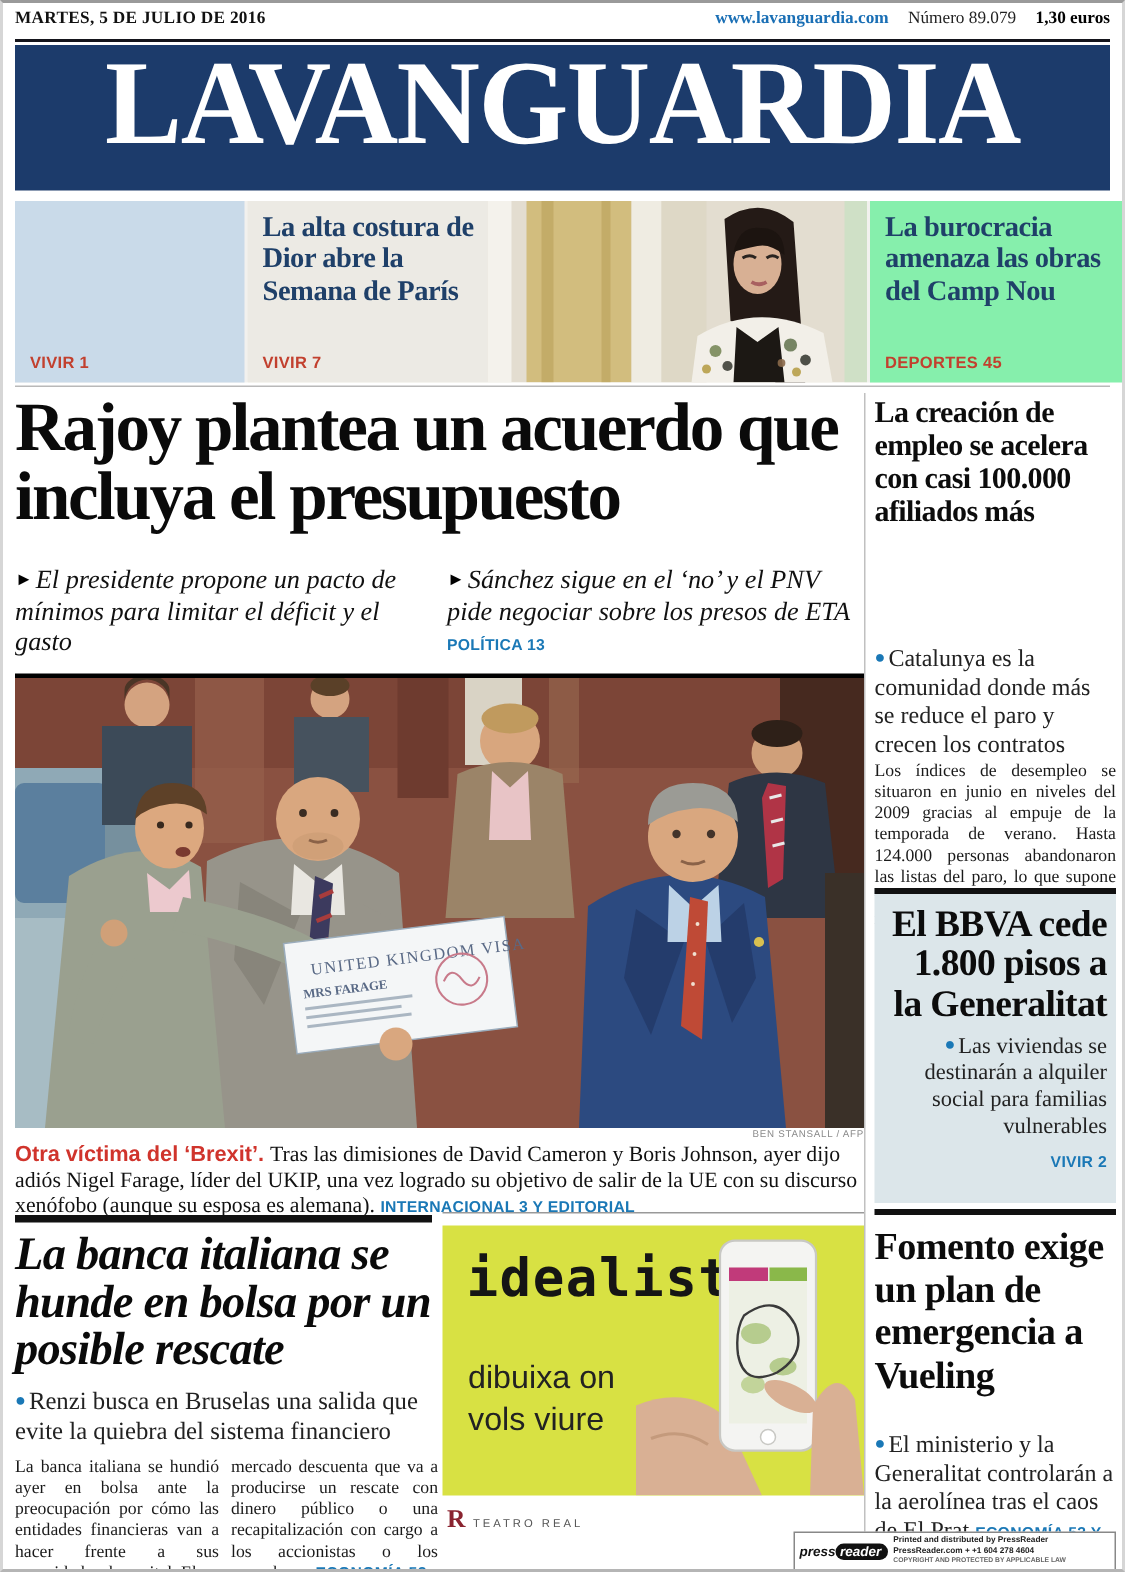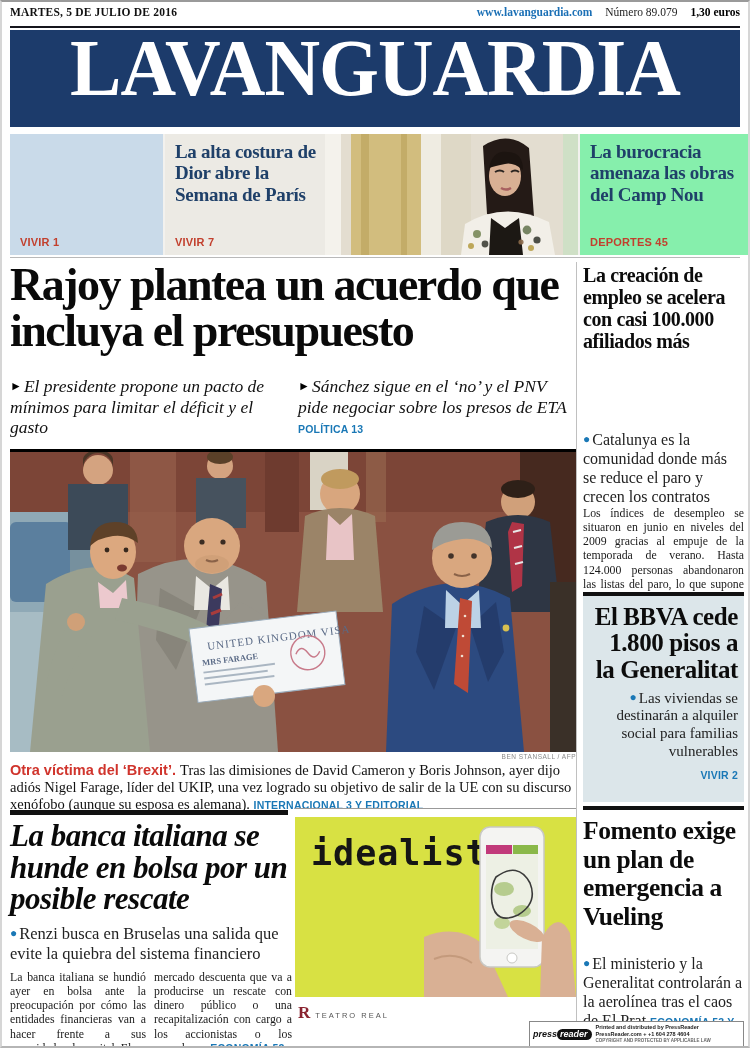--- a/index.html
+++ b/index.html
@@ -326,20 +326,21 @@
     <span class="bullet-dot">●</span><span>Renzi busca en Bruselas una salida que evite la quiebra del sistema financiero</span>
   </div>
   <div class="abs body-txt banca-col1">La banca italiana se hundió ayer en bolsa ante la preocupación por cómo las entidades financieras van a hacer frente a sus necesidades de capital. El</div>
   <div class="abs body-txt banca-col2">
     <span>mercado descuenta que va a producirse un rescate con dinero público o una recapitalización con cargo a los accionistas o los acreedores. </span><span class="blue-ref">ECONOMÍA 52</span>
   </div>
 
   <div class="abs ad-rule"></div>
   <div class="abs ad">
     <div class="ad-brand">idealista</div>
+    <div class="ad-tagline">dibuixa on vols viure</div>
     <svg class="ad-photo" viewBox="0 0 152 178" width="152" height="178">
       <path d="M0 118 q34 -14 60 8 l24 52 h-84z" fill="#d9b094"></path>
       <path d="M10 140 q20 -8 38 4" stroke="#c49a7c" stroke-width="2" fill="none"></path>
       <rect x="56" y="8" width="64" height="140" rx="10" fill="#f4f4f2" stroke="#c8c8c4" stroke-width="1.5"></rect>
       <rect x="62" y="26" width="52" height="104" fill="#edf0e4"></rect>
       <rect x="62" y="26" width="26" height="9" fill="#c13a7a"></rect>
       <rect x="89" y="26" width="25" height="9" fill="#8ab84a"></rect>
       <ellipse cx="80" cy="70" rx="10" ry="7" fill="#b6cc8e"></ellipse>
       <ellipse cx="98" cy="92" rx="9" ry="6" fill="#b6cc8e"></ellipse>
       <ellipse cx="78" cy="104" rx="8" ry="6" fill="#c2d49a"></ellipse>

